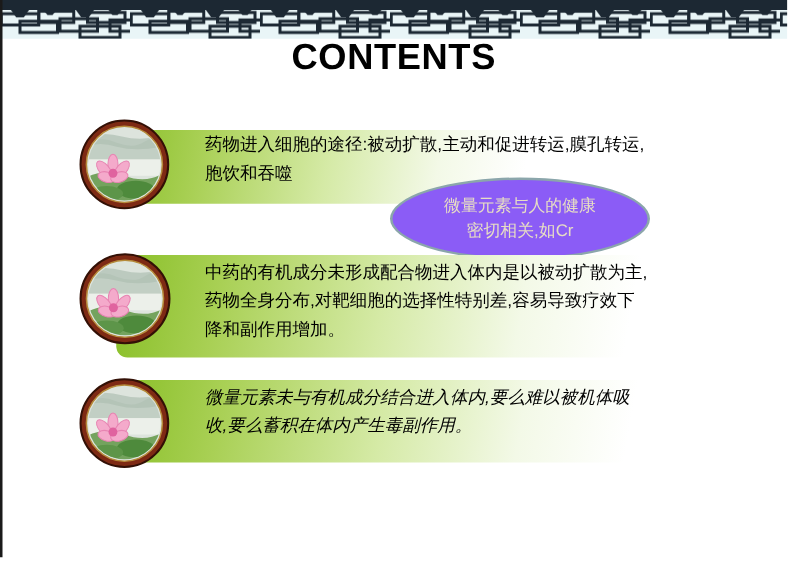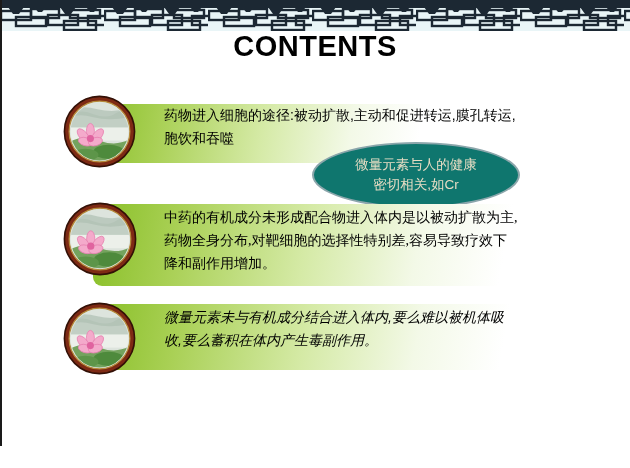--- a/index.html
+++ b/index.html
@@ -23,25 +23,25 @@
   .medallion{position:absolute;display:block;}
   .medallion.m1{left:63px;top:95px;width:73px;height:73px;}
   .medallion.m2{left:63px;top:202px;width:74px;height:74px;}
   .medallion.m3{left:63px;top:302px;width:73px;height:73px;}
   .btext{
     position:absolute;left:164px;width:400px;
     font-size:14px;line-height:23px;color:#000;
     white-space:pre-line;letter-spacing:0;
   }
   .btext.t1{top:104px;}
-  .btext.t2{top:206px;font-family:Liberation Serif, serif;}
+  .btext.t2{top:206px;}
   .btext.t3{top:306px;font-style:italic;}
   .callout{
     position:absolute;left:312px;top:142px;width:208px;height:66px;
-    background:#0f766e;border:2px solid #8ba6ab;border-radius:50%;
+    background:#8b5cf6;border:2px solid #8ba6ab;border-radius:50%;
     box-sizing:border-box;display:flex;align-items:center;justify-content:center;
   }
   .callout-text{
     display:block;text-align:center;white-space:pre-line;
     font-size:13.5px;line-height:20px;color:#e7ddc4;
   }
   .edge-left{position:absolute;left:0;top:0;width:2px;height:457px;background:#1a1a1a;}
   .edge-bottom{position:absolute;left:0;top:455px;width:630px;height:2px;background:#1a1a1a;}
 </style>
 </head>

